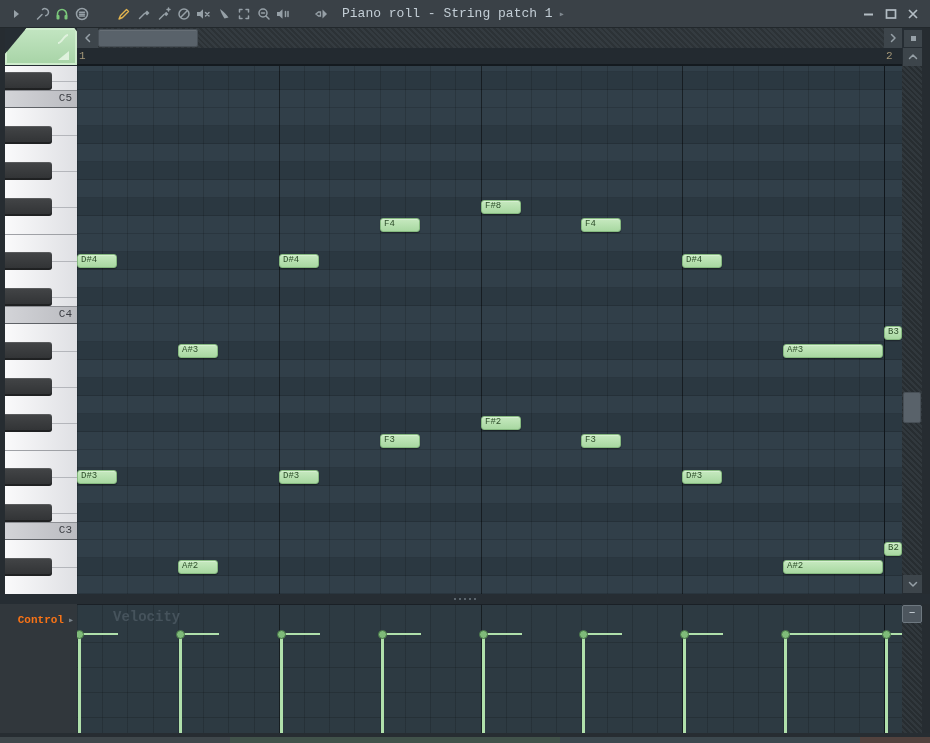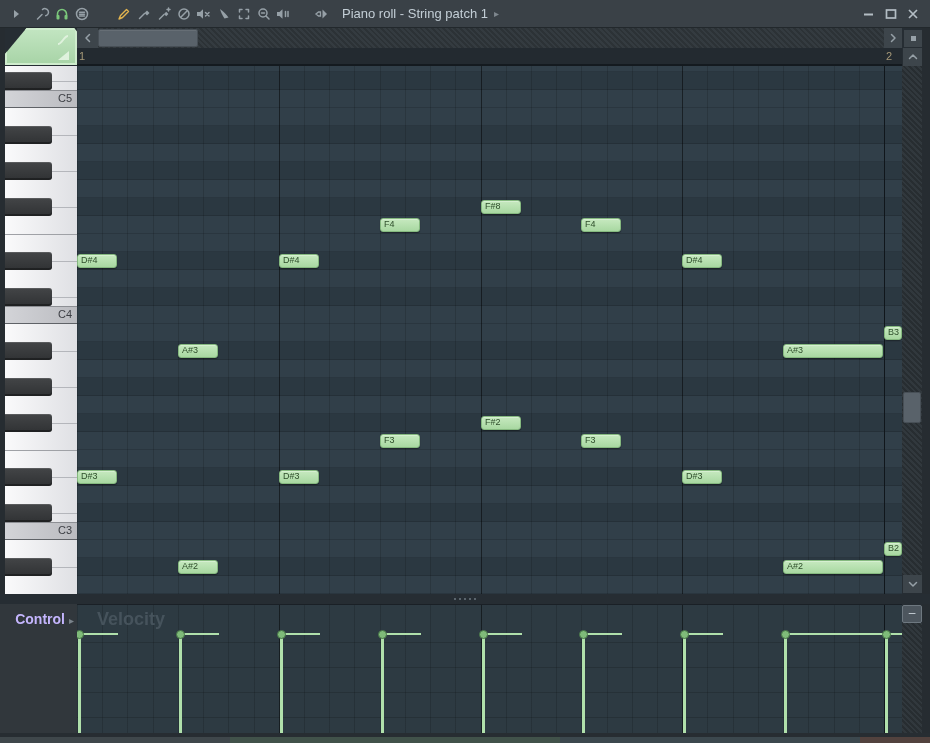--- a/index.html
+++ b/index.html
@@ -1,17 +1,17 @@
 <!DOCTYPE html>
 <html><head>
 <meta charset="utf-8">
 <style>
   html,body{margin:0;padding:0;background:#1c2126;}
   .app{position:relative;width:930px;height:743px;background:#262d33;overflow:hidden;
-       font-family:Liberation Sans, sans-serif;-webkit-font-smoothing:antialiased;}
+       font-family:Liberation Mono, monospace;-webkit-font-smoothing:antialiased;}
 
   
   .titlebar{position:absolute;left:0;top:0;width:930px;height:28px;background:#3a4147;
             border-bottom:1px solid #22282c;display:flex;align-items:center;box-sizing:border-box;}
   .tb-icon{display:inline-flex;align-items:center;justify-content:center;width:20px;height:20px;flex:0 0 auto;}
   .tb-icon svg{display:block;}
   .title-text{color:#c3ced6;font-size:13px;margin-left:10px;white-space:nowrap;}
   .title-arrow{color:#7e878e;font-size:10px;margin-left:6px;}
   .tb-spacer{flex:1;}
   .winbtn{display:inline-flex;align-items:center;justify-content:center;width:18px;height:18px;margin-right:4px;}
@@ -76,27 +76,27 @@
         color:#2e4d2b;font-size:9px;line-height:11px;padding-left:3px;overflow:hidden;white-space:nowrap;}
 
   
   .splitter{position:absolute;left:0;top:594px;width:930px;height:10px;background:#262d33;
             display:flex;align-items:center;justify-content:center;}
   .splitter i{width:2px;height:2px;background:#5a646c;margin:0 1.5px;display:block;}
 
   
   .ctrl-left{position:absolute;left:0;top:604px;width:77px;height:129px;background:#31373c;
              box-sizing:border-box;padding-top:6px;text-align:right;}
-  .ctrl-label{color:#c4b5fd;font-size:14px;font-weight:bold;display:inline;}
+  .ctrl-label{color:#f97316;font-size:11px;font-weight:bold;display:inline;}
   .ctrl-arrow{color:#7a838b;font-size:10px;margin:0 3px 0 4px;}
   .ctrl{position:absolute;left:77px;top:604px;width:825px;height:129px;background:#2d3a42;
         border-top:1px solid #1a2026;box-sizing:border-box;overflow:hidden;}
   .ctrl .hlines{position:absolute;left:0;top:13px;width:100%;height:116px;
         background-image:repeating-linear-gradient(180deg,transparent 0 24px,rgba(0,0,0,.16) 24px 25px);}
-  .ghost{position:absolute;left:20px;top:4px;color:#46535c;font-size:18px;font-weight:bold;}
+  .ghost{position:absolute;left:36px;top:4px;color:#46535c;font-size:14px;font-weight:bold;}
   .stem{position:absolute;width:3px;background:#b0e0ab;}
   .vtail{position:absolute;height:2px;background:#b0e0ab;}
   .vdot{position:absolute;width:9px;height:9px;border-radius:50%;background:#7fbb79;
         border:1.5px solid #467346;box-sizing:border-box;}
 
   
   .botborder{position:absolute;left:0;top:733px;width:930px;height:4px;background:#272d32;}
   .sliver{position:absolute;top:737px;height:6px;}
   .rborder{position:absolute;left:922px;top:28px;width:8px;height:715px;background:#262c31;}
 

